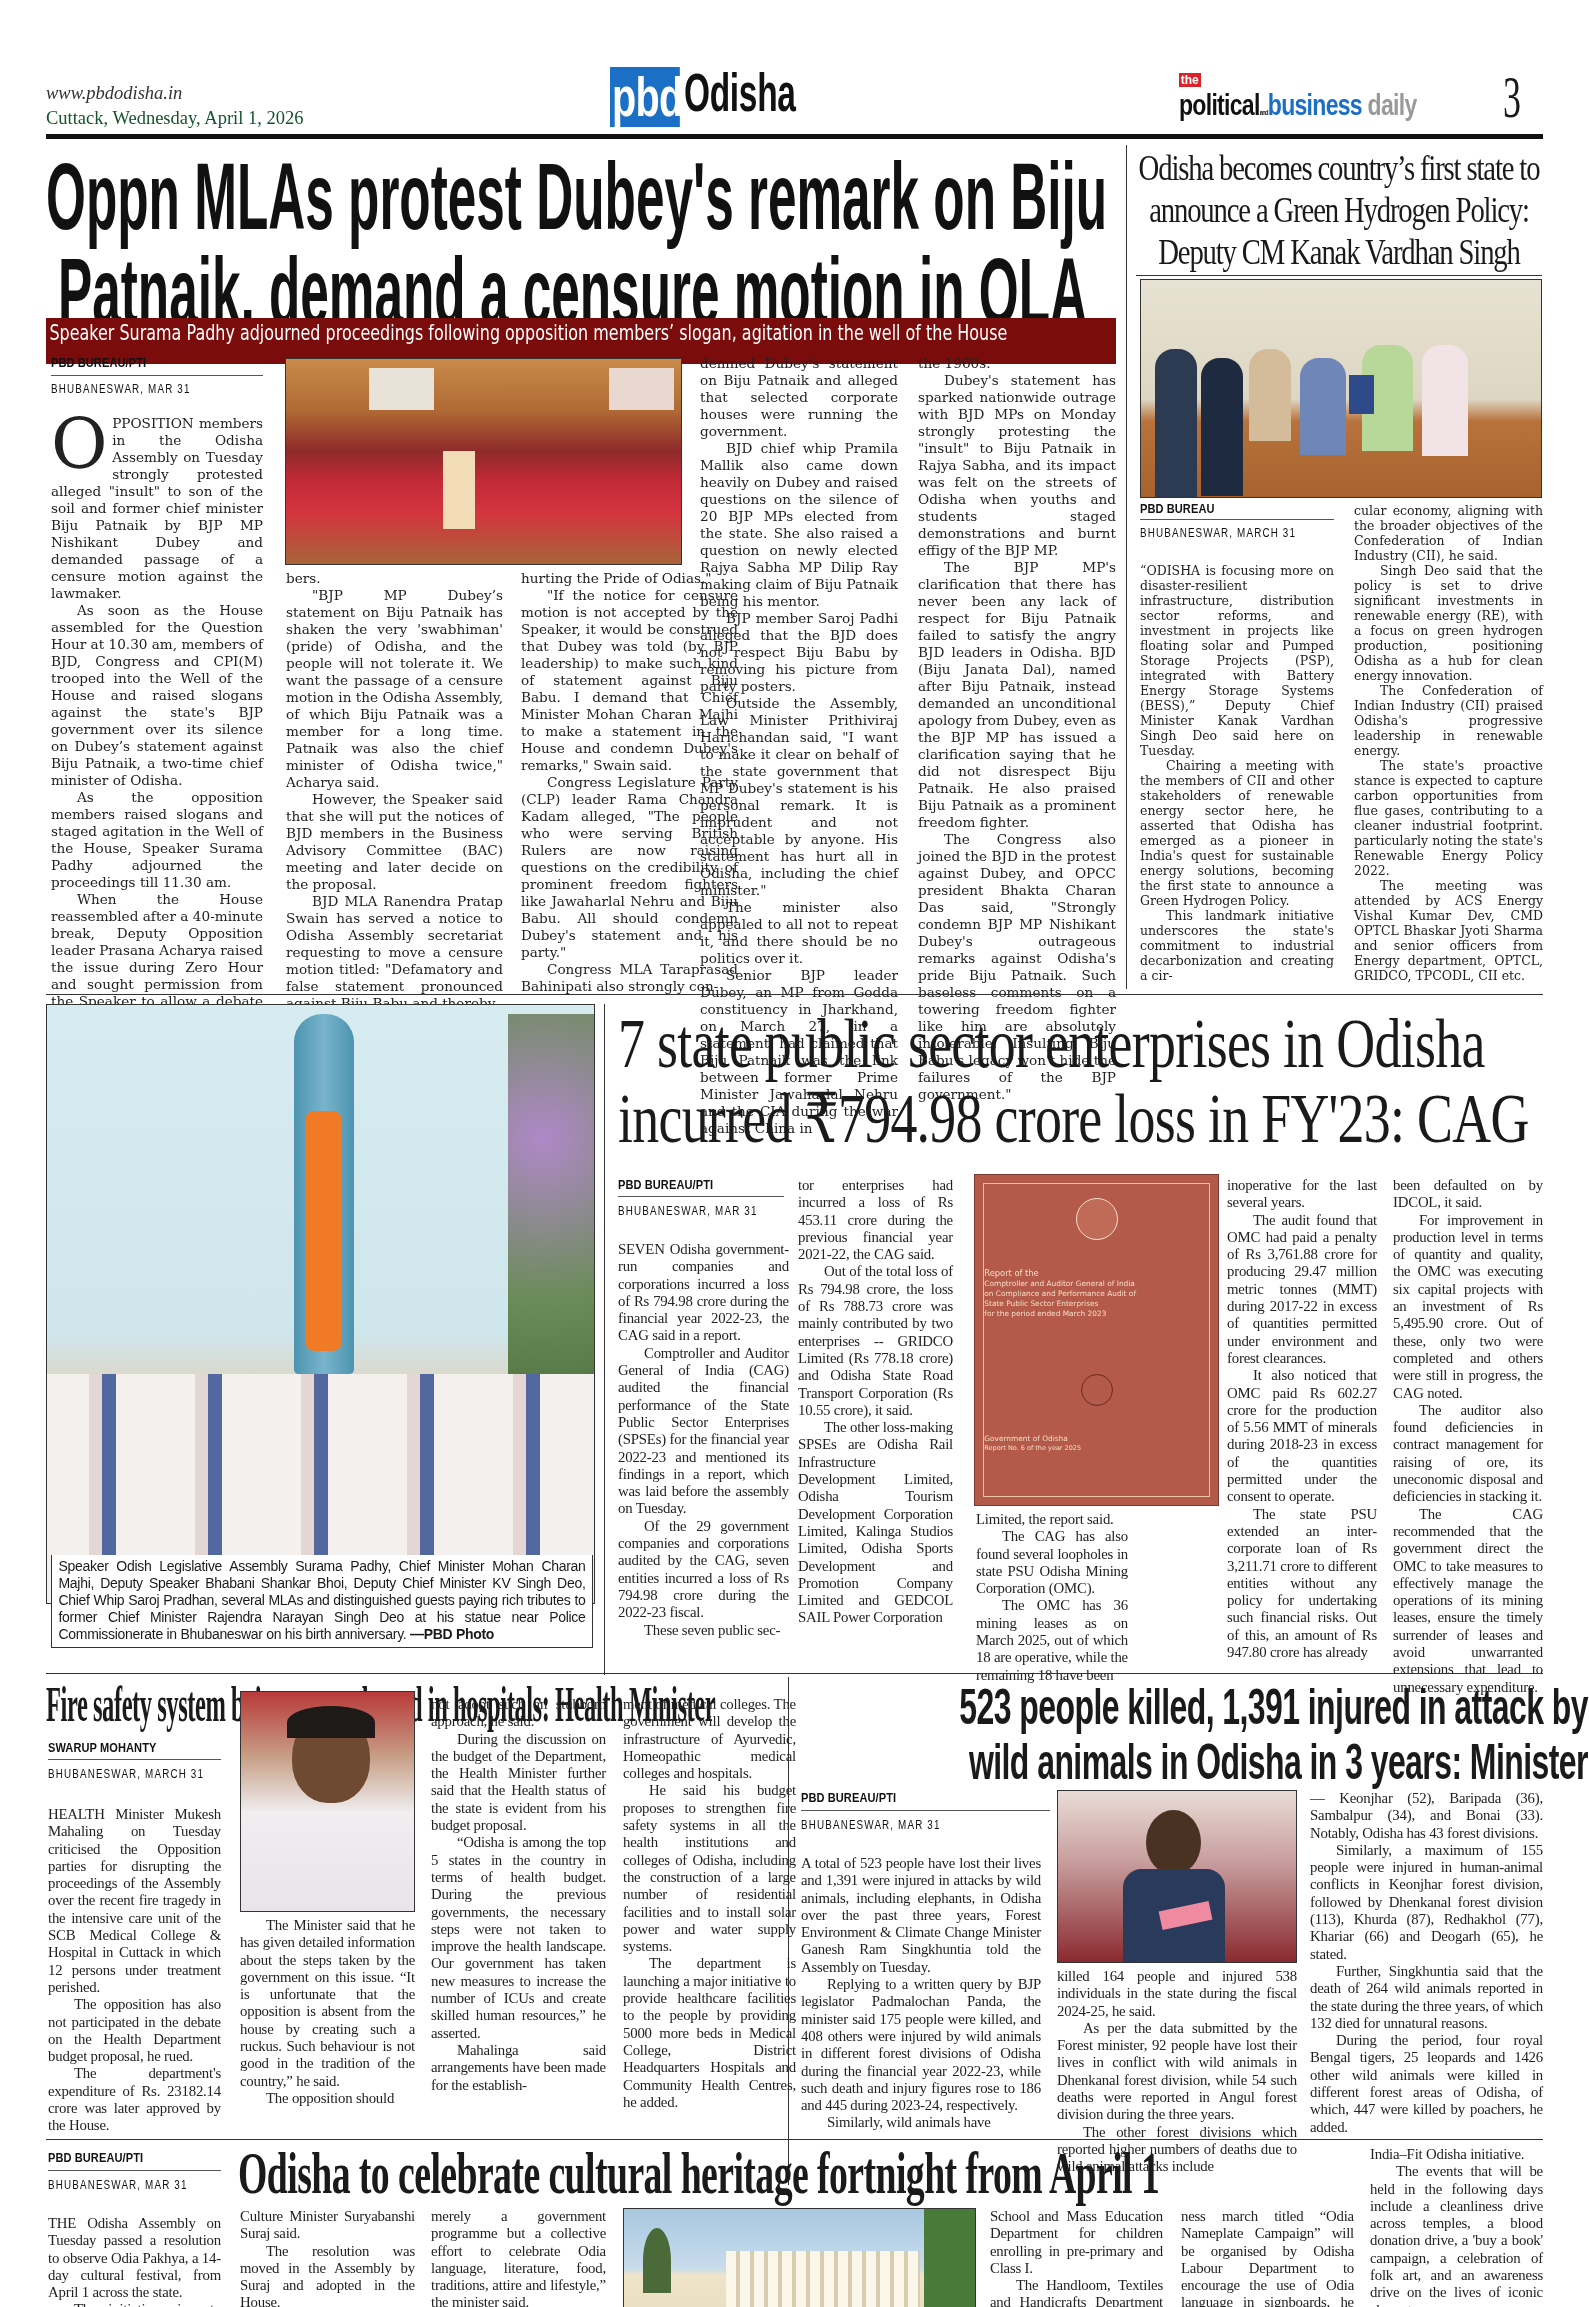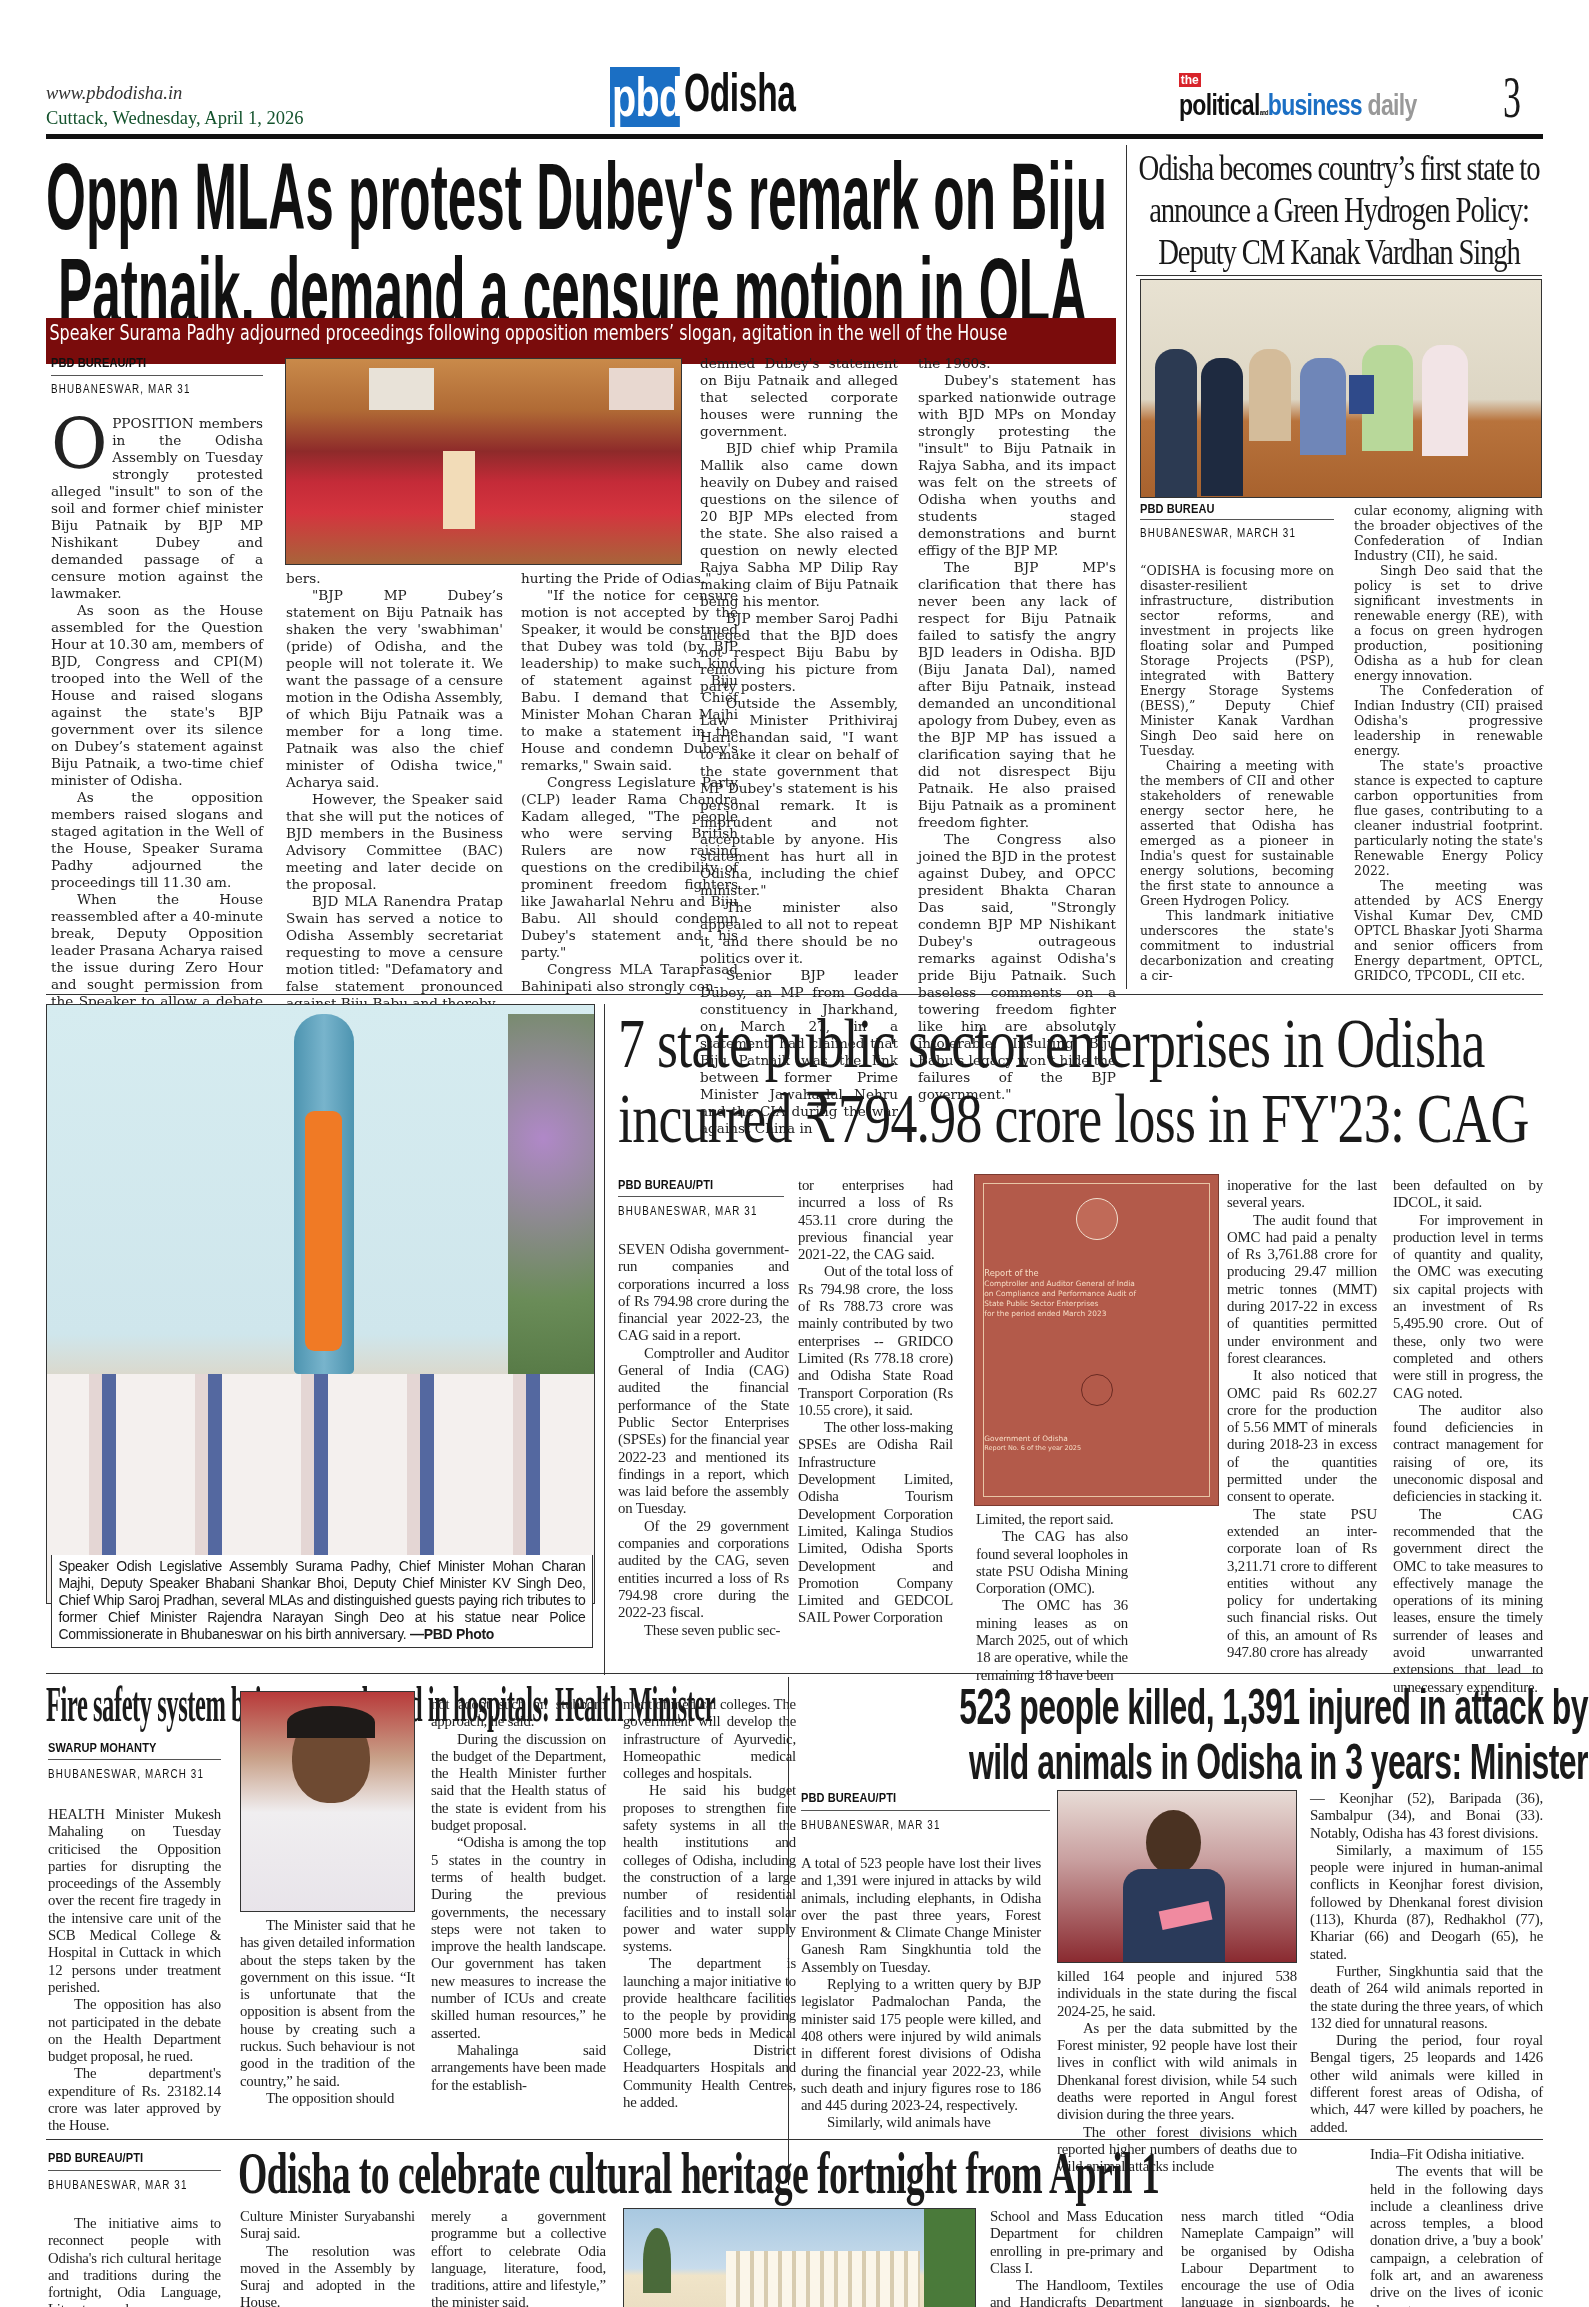--- a/index.html
+++ b/index.html
@@ -263,20 +263,21 @@
 
 <div class="rule" style="left:46px;top:2139px;width:1497px;height:1.4px"></div>
 
 <div class="abs byline" style="left:48px;top:2150px">PBD BUREAU/PTI</div>
 <div class="thinrule" style="left:48px;top:2170px;width:173px"></div>
 <div class="abs dateline" style="left:48px;top:2178px">BHUBANESWAR, MAR 31</div>
 
 <div class="abs serif" style="left:238px;top:2141px;font-size:59px;line-height:65px;font-weight:bold;white-space:nowrap;transform:scaleX(0.64);transform-origin:left;letter-spacing:-0.9px">Odisha to celebrate cultural heritage fortnight from April 1</div>
 
 <div class="col cond" style="left:48px;top:2215px;width:173px">
+  <p class="noind">THE Odisha Assembly on Tuesday passed a resolution to observe Odia Pakhya, a 14-day cultural festival, from April 1 across the state.</p>
   <p>The initiative aims to reconnect people with Odisha's rich cultural heritage and traditions during the fortnight, Odia Language, Literature and</p>
 </div>
 <div class="col cond" style="left:240px;top:2208px;width:175px">
   <p class="noind">Culture Minister Suryabanshi Suraj said.</p>
   <p>The resolution was moved in the Assembly by Suraj and adopted in the House.</p>
 
 </div>
 <div class="col cond" style="left:431px;top:2208px;width:175px">
   <p class="noind">merely a government programme but a collective effort to celebrate Odia language, literature, food, traditions, attire and lifestyle,” the minister said.</p>
 

